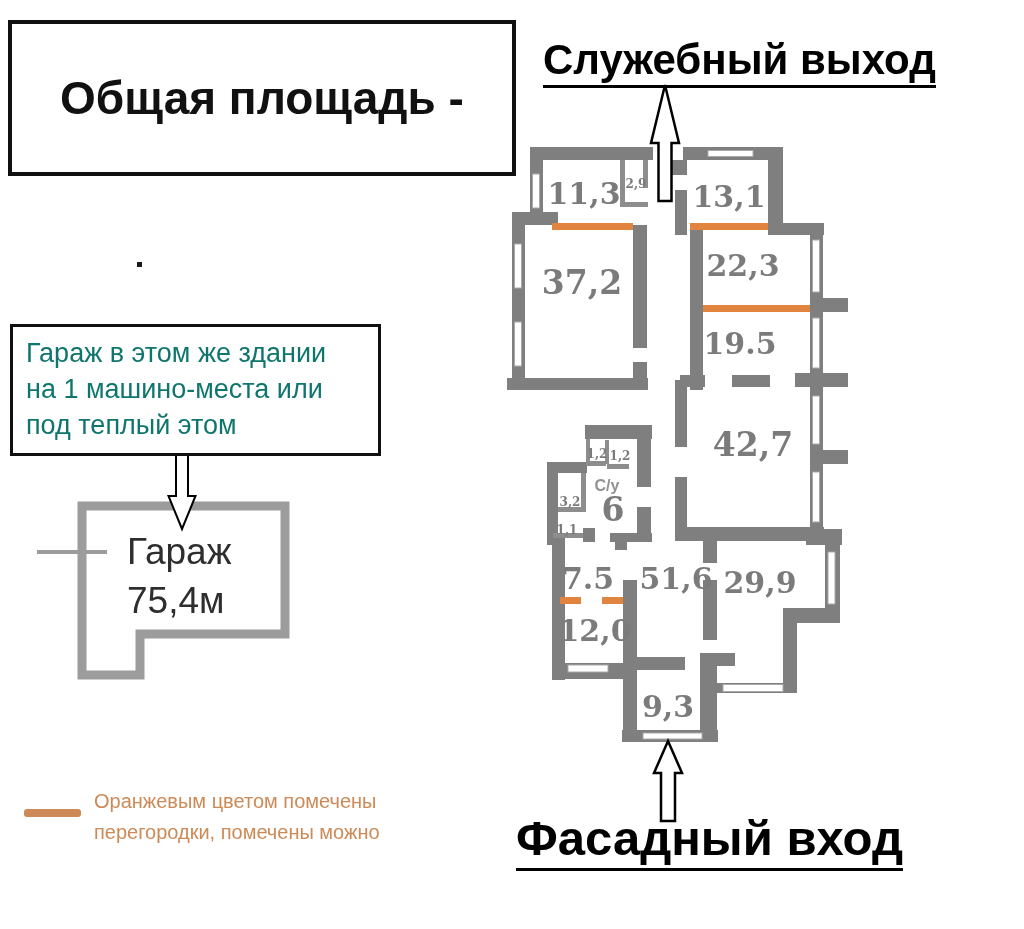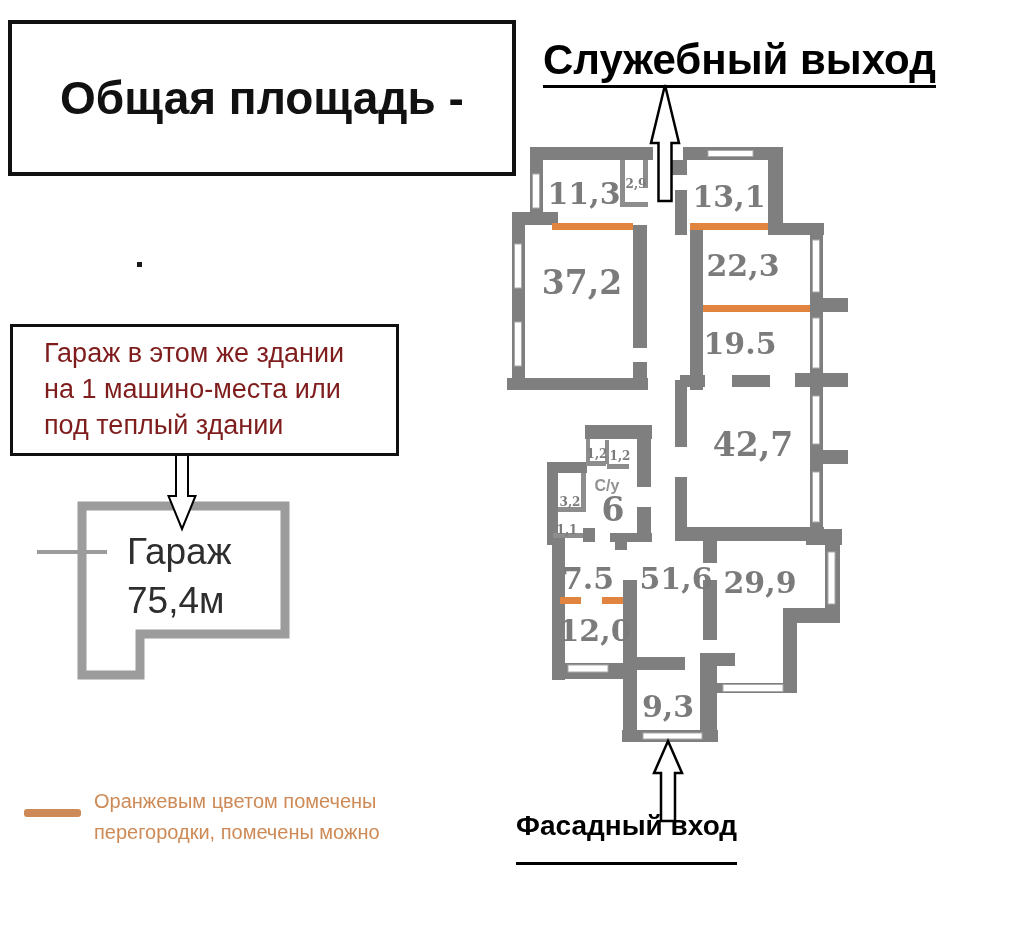--- a/index.html
+++ b/index.html
@@ -3,25 +3,25 @@
 <meta charset="utf-8">
 <style>
   html,body{margin:0;padding:0;background:#ffffff;}
   body{width:1024px;height:929px;position:relative;font-family:"Liberation Sans",sans-serif;overflow:hidden;}
   .abs{position:absolute;}
   
   .title-box{left:8px;top:20px;width:500px;height:148px;border:4px solid #101010;background:#fff;
              display:flex;flex-direction:column;justify-content:center;align-items:center;
              font-weight:bold;font-size:46px;color:#111;line-height:64px;}
   .note-box{left:10px;top:324px;width:352px;height:118px;border:3px solid #101010;background:#fff;
-            font-size:27px;color:#7f1d1d;line-height:36px;padding:8px 0 0 31px;}
+            font-size:27px;color:#0f766e;line-height:36px;padding:8px 0 0 13px;}
   .legend-text{left:94px;top:786px;width:340px;font-size:20px;font-weight:normal;color:#cd8a56;line-height:31px;}
   .heading{font-weight:bold;color:#000;border-bottom:3px solid #000;white-space:nowrap;}
   .service-heading{left:543px;top:36px;font-size:42px;padding-bottom:1px;}
-  .facade-heading{left:516px;top:810px;font-size:28px;padding-bottom:20px;}
+  .facade-heading{left:516px;top:810px;font-size:49px;padding-bottom:2px;}
   
   svg{position:absolute;left:0;top:0;}
   .w  {fill:#7f7f7f;}
   .wt {fill:#8d8d8d;}
   .wo {fill:#e08440;}
   .win{fill:#ffffff;stroke:#a9a9a9;stroke-width:1;}
   .room-label{font-family:"DejaVu Serif","Liberation Serif",serif;font-weight:bold;fill:#7b7b7b;text-anchor:middle;}
   .rl-big{font-size:30px;}
   .rl-xl{font-size:33px;}
   .rl-sm{font-size:12px;}
@@ -172,21 +172,21 @@
 
 <div class="abs title-box">
   <div>Общая площадь -</div>
 </div>
 
 <div class="abs heading service-heading">Служебный выход</div>
 
 <div class="abs note-box">
   <div>Гараж в этом же здании</div>
   <div>на 1 машино-места или</div>
-  <div>под теплый здании</div>
+  <div>под теплый этом</div>
 </div>
 
 <div class="abs legend-text">
   <div>Оранжевым цветом помечены</div>
   <div>перегородки, помечены можно</div>
 </div>
 
 <div class="abs heading facade-heading">Фасадный вход</div>
 
 </body></html>

